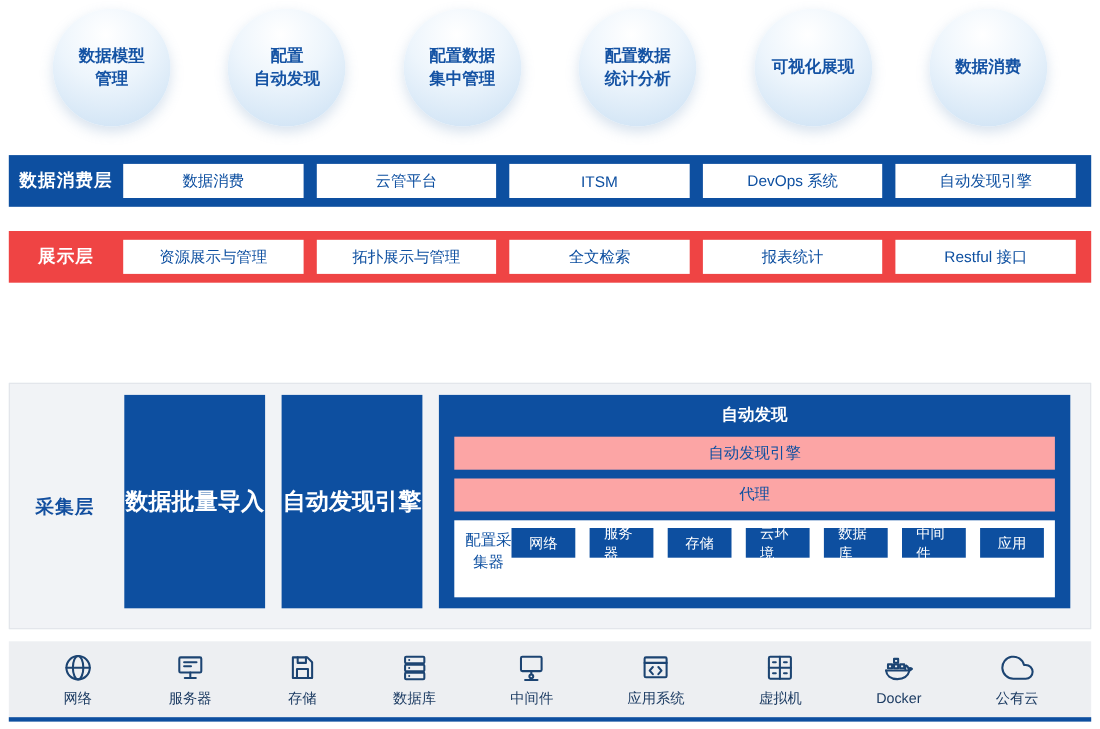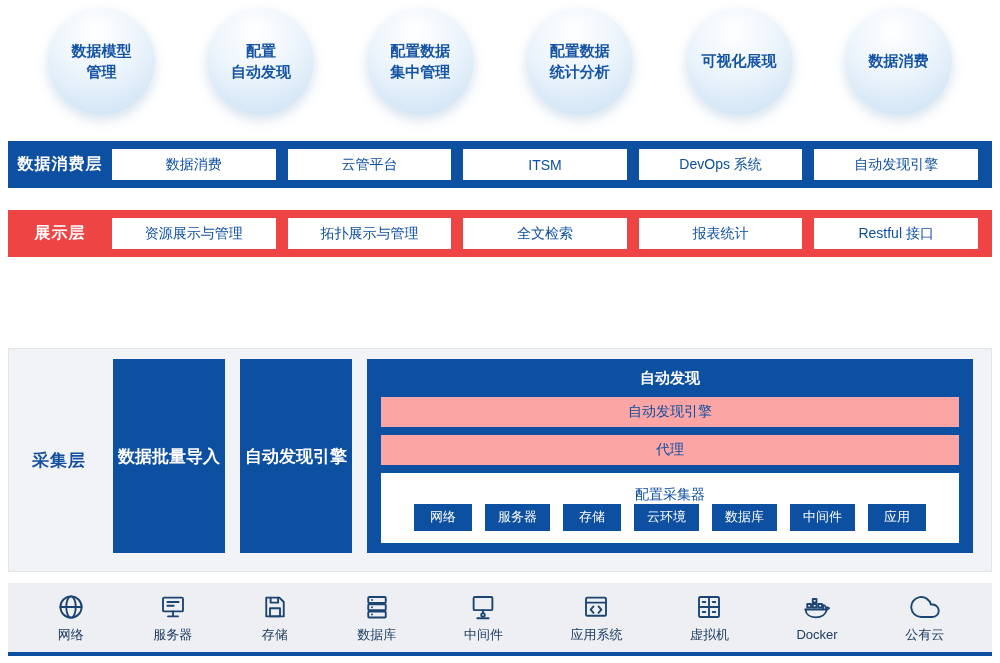--- a/index.html
+++ b/index.html
@@ -31,32 +31,32 @@
                 align-items: center; justify-content: center; font-size: 14px;
                 color: #0d4fa0; }
 
   
   .collection { position: absolute; top: 348px; left: 8px; width: 984px; height: 224px;
                 background: #f1f3f6; border: 1px solid #e1e5ea; display: flex; }
   .collection-label { width: 100px; flex: none; display: flex; align-items: center;
                       justify-content: center; color: #134f9f; font-weight: bold;
                       font-size: 17px; letter-spacing: 1px; }
   .collection-body { flex: 1; display: flex; gap: 15px; padding: 10px 18px 18px 4px; }
-  .vbox { width: 112px; flex: none; background: #0d4fa0; color: #ffffff;
-          font-weight: bold; font-size: 17px; display: flex; align-items: center;
+  .vbox { width: 128px; flex: none; background: #0d4fa0; color: #ffffff;
+          font-weight: bold; font-size: 21px; display: flex; align-items: center;
           justify-content: center; text-align: center; }
   .discovery { flex: 1; background: #0d4fa0; padding: 8px 14px 10px;
                display: flex; flex-direction: column; }
   .discovery-title { color: #ffffff; font-weight: bold; font-size: 15px;
                      text-align: center; height: 22px; line-height: 22px; }
   .white-bar { background: #fca5a5; height: 30px; margin-top: 8px; display: flex;
                align-items: center; justify-content: center; color: #0d4fa0;
                font-size: 14px; }
   .collector { background: #ffffff; margin-top: 8px; flex: 1;
-               padding: 7px 26px 9px; display: flex; flex-direction: column;
+               padding: 7px 10px 9px; display: flex; flex-direction: row;
                justify-content: center; }
   .collector-title { text-align: center; color: #0d4fa0; font-size: 14px;
                      height: 20px; line-height: 20px; }
   .collector-items { display: flex; justify-content: center; gap: 13px; }
   .chip { background: #0d4fa0; color: #ffffff; font-size: 13px; height: 27px;
           min-width: 58px; padding: 0 13px; display: flex; align-items: center;
           justify-content: center; }
 
   
   .bottom { position: absolute; top: 583px; left: 8px; width: 984px; height: 73px;

